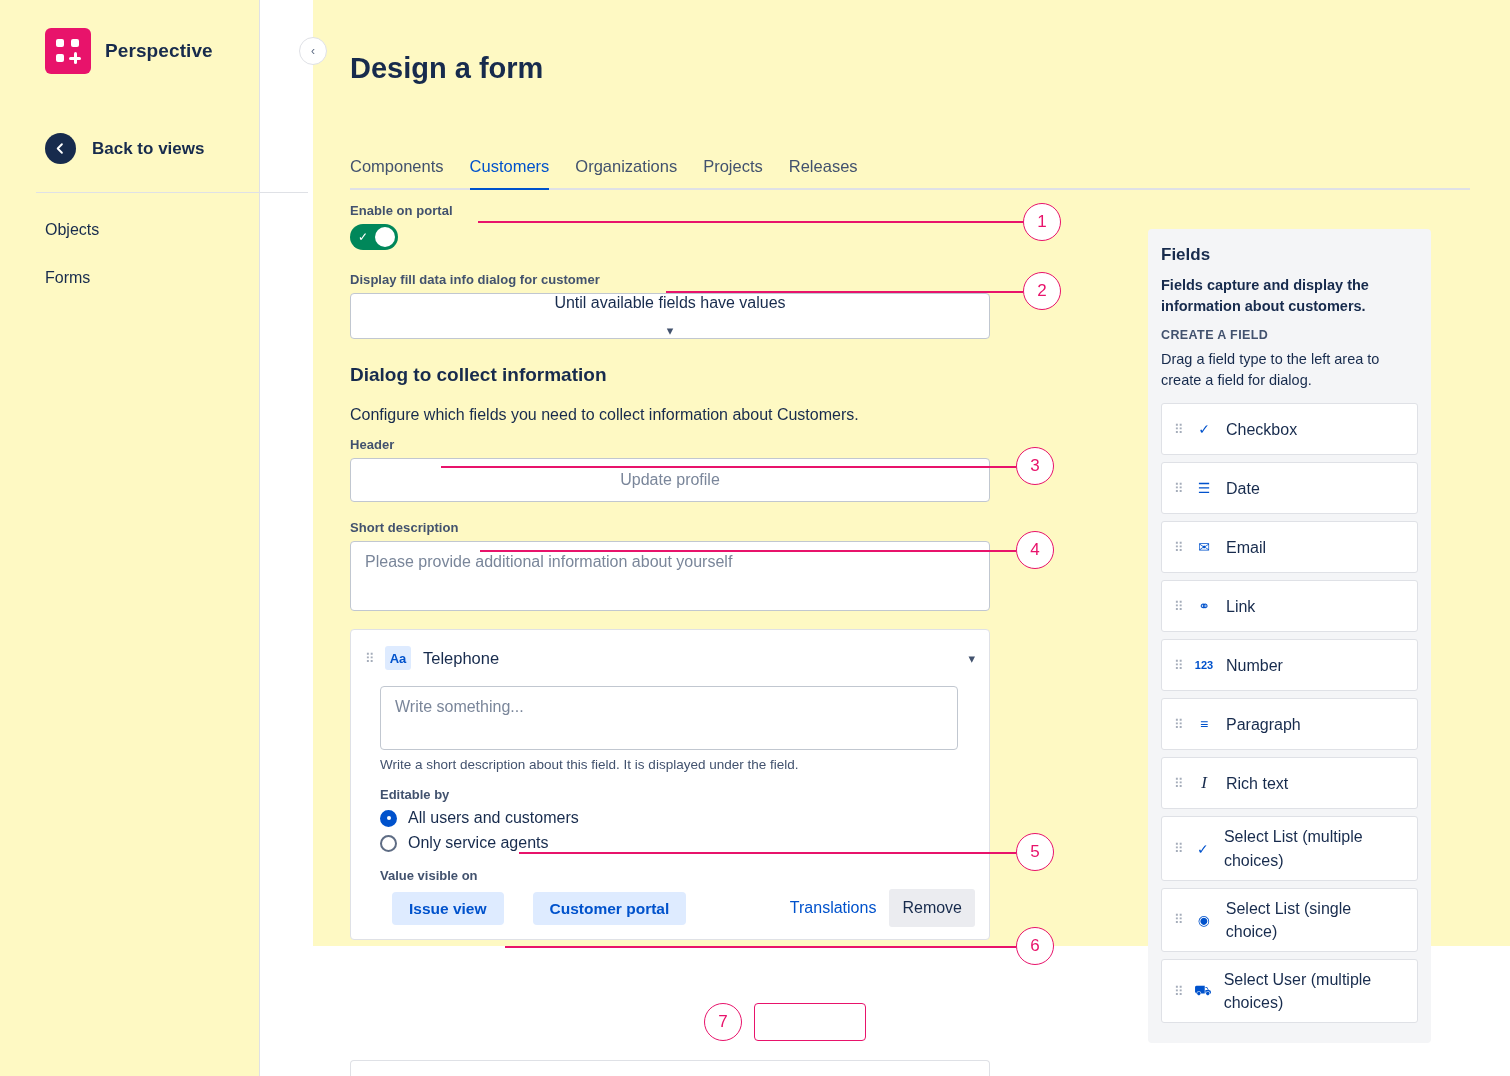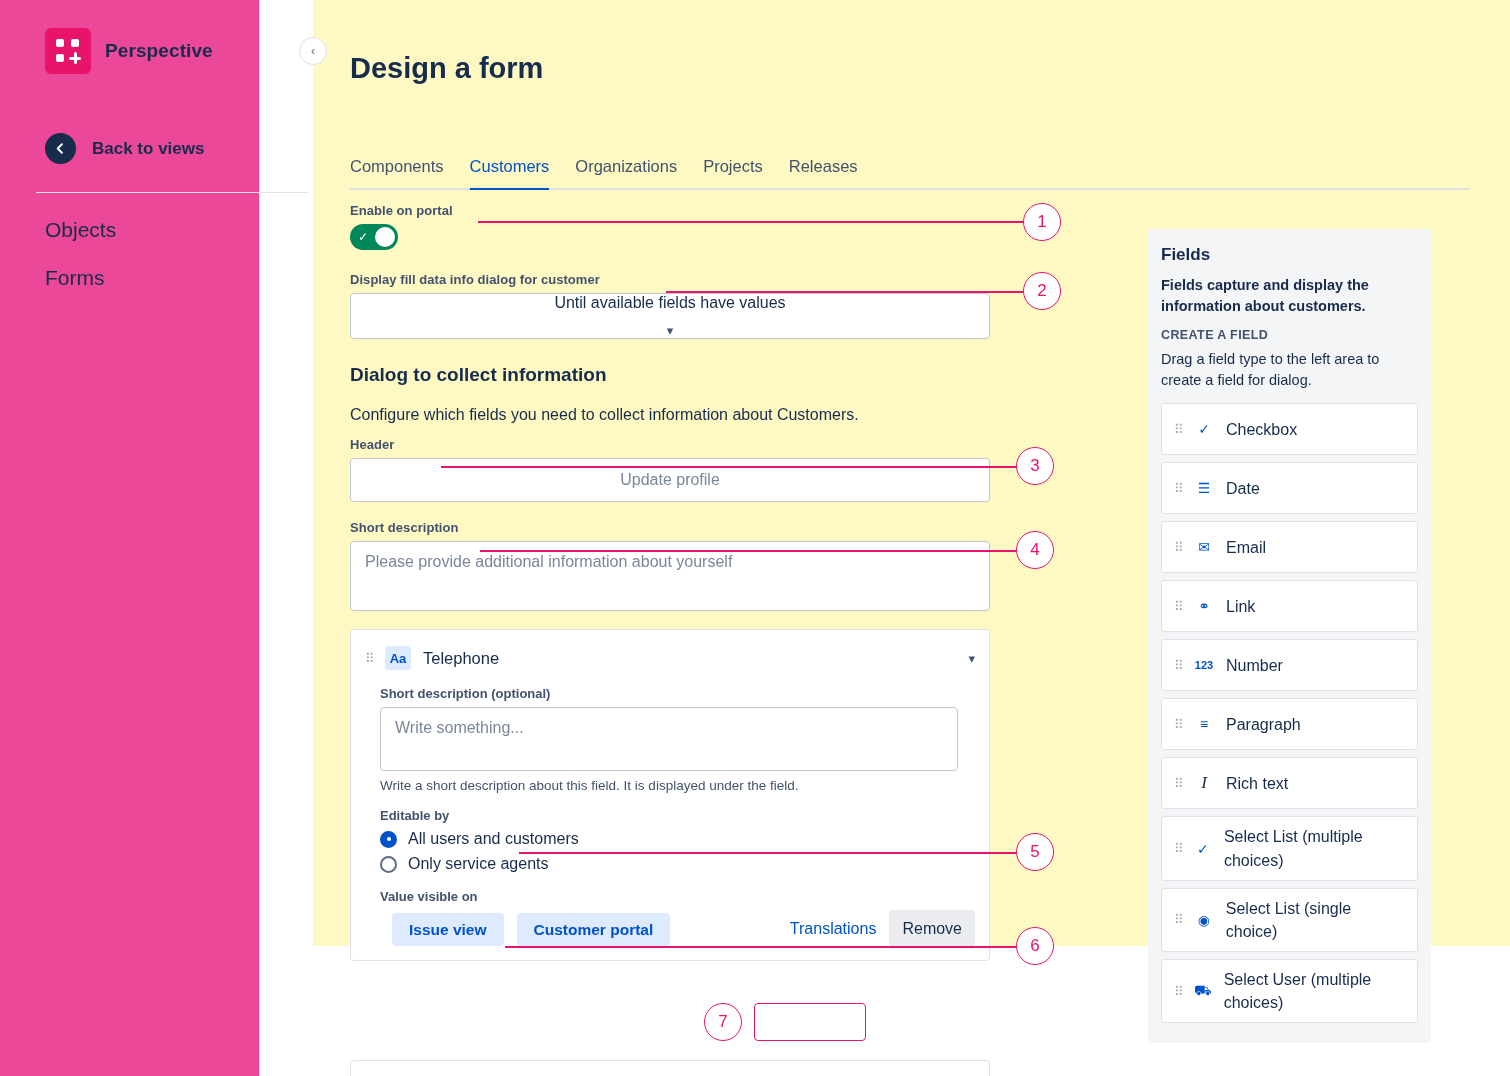--- a/index.html
+++ b/index.html
@@ -13,21 +13,21 @@
     overflow: hidden;
     position: relative;
   }
 
   
   .sidebar {
     position: absolute;
     left: 0; top: 0;
     width: 260px;
     height: 1076px;
-    background: #ec4899;
+    background: #fef9c3;
     border-right: 1px solid #dfe1e6;
   }
   .brand {
     position: absolute;
     left: 45px; top: 28px;
     display: flex;
     align-items: center;
     gap: 14px;
   }
   .brand-logo {
@@ -86,21 +86,21 @@
   .nav {
     position: absolute;
     left: 0; top: 206px;
     width: 313px;
   }
   .nav-item {
     height: 48px;
     display: flex;
     align-items: center;
     padding-left: 45px;
-    font-size: 21px;
+    font-size: 16px;
     color: #172b4d;
     cursor: pointer;
   }
 
   .collapse-btn {
     position: absolute;
     left: 299px; top: 37px;
     width: 28px; height: 28px;
     border-radius: 50%;
     background: #ffffff;
@@ -316,21 +316,21 @@
   .radio.checked::after {
     content: "";
     position: absolute;
     left: 4.5px; top: 4.5px;
     width: 4px; height: 4px;
     border-radius: 50%;
     background: #ffffff;
   }
   .radio-label { font-size: 16px; color: #172b4d; }
 
-  .lozenges { display: flex; gap: 13px; margin-top: 9px; padding-left: 12px; }
+  .lozenges { display: flex; gap: 29px; margin-top: 9px; padding-left: 12px; }
   .loz {
     height: 33px;
     border-radius: 4px;
     padding: 0 17px;
     display: flex;
     align-items: center;
     font-size: 15.5px;
     font-weight: bold;
     background: #deebff;
     color: #0052cc;
@@ -560,21 +560,20 @@
     </div>
 
     <div class="field-card" style="margin-top:18px">
       <div class="field-card-header">
         <span class="drag-dots">⠿</span>
         <span class="type-badge">Aa</span>
         <span class="field-card-title">Telephone</span>
         <span class="chev">▾</span>
       </div>
       <div class="field-card-body">
-        <div class="sub-label">Short description (optional)</div>
         <div class="textarea" style="width:578px;height:64px">
           <span>Write something...</span>
         </div>
         <div class="hint">Write a short description about this field. It is displayed under the field.</div>
 
         <div class="sub-label" style="margin-top:15px">Editable by</div>
         <div class="radio-row">
           <span class="radio checked"></span>
           <span class="radio-label">All users and customers</span>
         </div>

